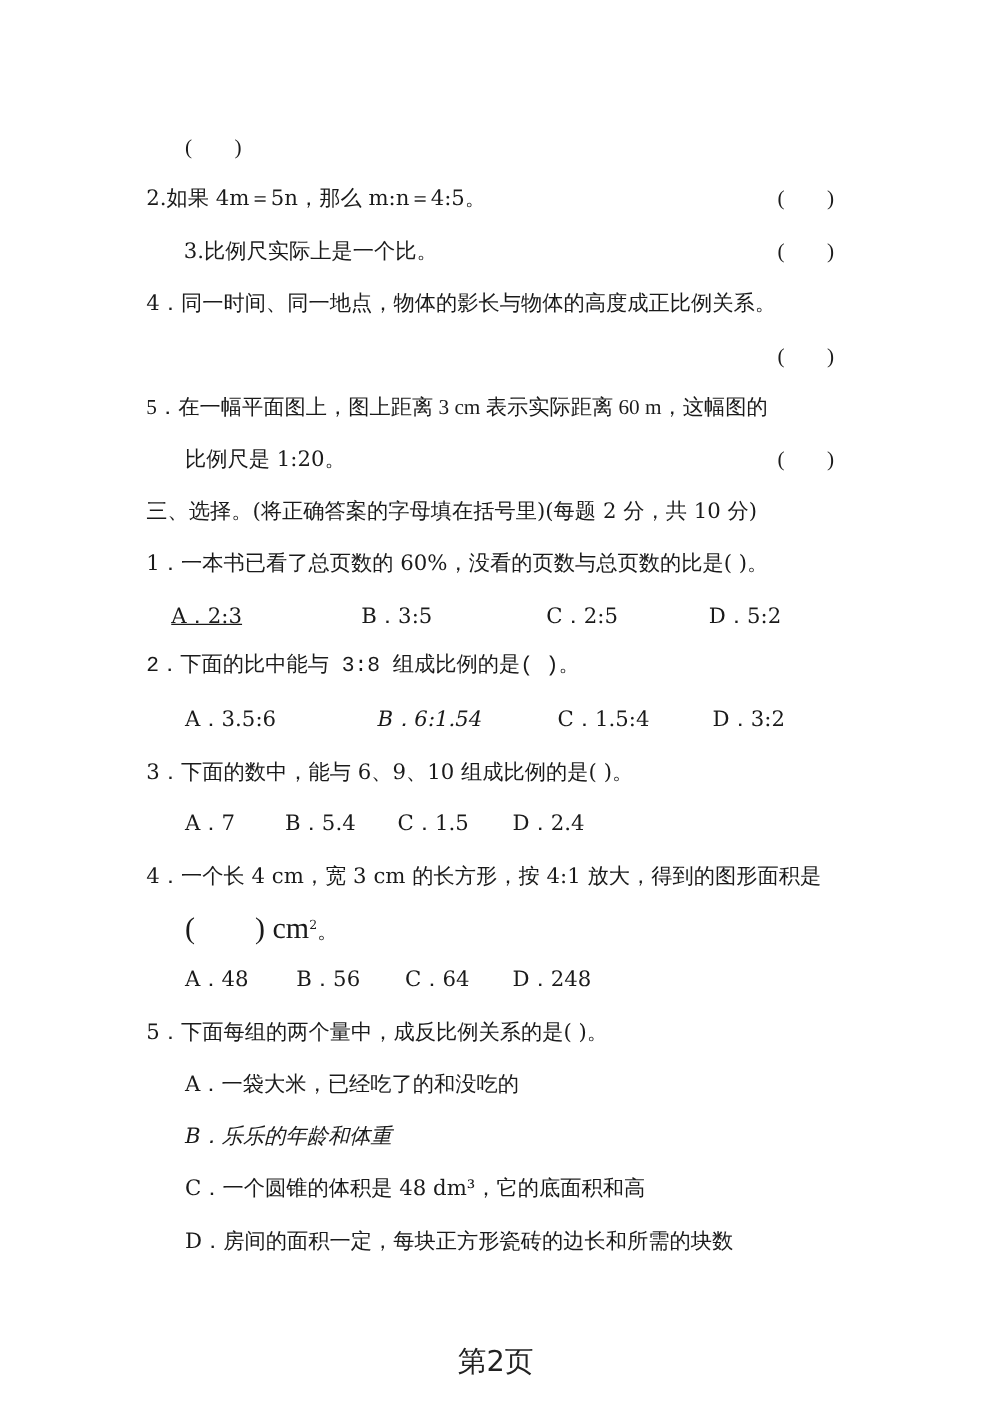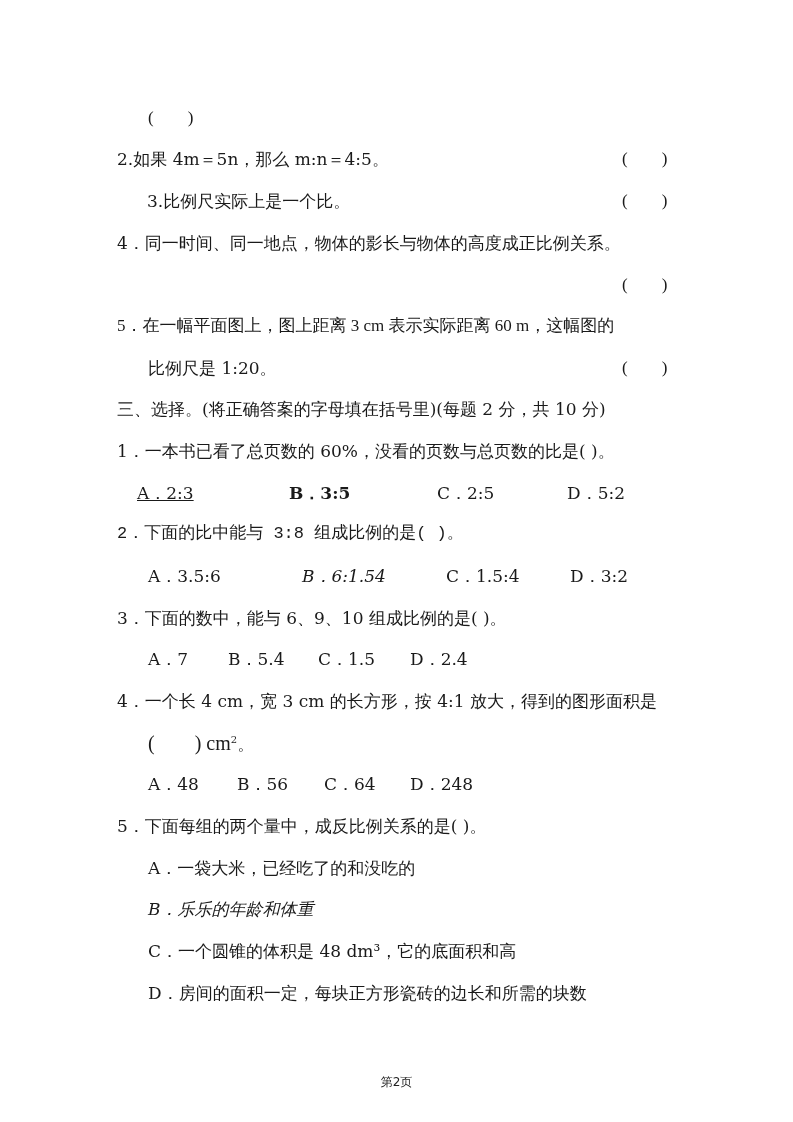--- a/index.html
+++ b/index.html
@@ -33,31 +33,31 @@
     }
     .paren-right { left: 622px; }
     .opt {
       position: absolute;
       white-space: nowrap;
       line-height: 22px;
       height: 22px;
     }
     .latin {
       font-family: "Liberation Serif", serif;
-      font-size: 20px;
+      font-size: 24px;
     }
     sup { font-size: 10px; vertical-align: super; line-height: 0; }
     .footer {
       position: absolute;
       left: 0;
       width: 793px;
       text-align: center;
       top: 1074px;
       font-family: "DejaVu Sans", "Liberation Sans", sans-serif;
-      font-size: 12px;
+      font-size: 23px;
       color: #222;
     }
   </style>
 </head>
 <body>
 
 <div class="paren" style="left:148px; top:107px;">(        )</div>
 
 <div class="line" style="top:148px;">
   <span>2.</span><span>如果 4m＝5n，那么 m:n＝4:5。</span>
@@ -79,21 +79,21 @@
 </div>
 <div class="line indent" style="top:357px;">比例尺是 1:20。</div>
 <div class="paren paren-right" style="top:357px;">(        )</div>
 
 <div class="line" style="top:398px;">三、选择。(将正确答案的字母填在括号里)(每题 2 分，共 10 分)</div>
 
 <div class="line" style="top:440px;">
   <span>1．</span><span>一本书已看了总页数的 60%，没看的页数与总页数的比是(        )。</span>
 </div>
 <div class="opt" style="left:137px; top:482px;text-decoration:underline;">A．2:3</div>
-<div class="opt" style="left:289px; top:482px;font-weight:bold;">B．3:5</div>
+<div class="opt" style="left:289px; top:482px;">B．3:5</div>
 <div class="opt" style="left:437px; top:482px;">C．2:5</div>
 <div class="opt" style="left:567px; top:482px;">D．5:2</div>
 
 <div class="line" style="top:523px;font-family:Liberation Mono, monospace;">
   <span>2．</span><span>下面的比中能与 3:8 组成比例的是(        )。</span>
 </div>
 <div class="opt" style="left:148px; top:565px;">A．3.5:6</div>
 <div class="opt" style="left:302px; top:565px;font-style:italic;">B．6:1.54</div>
 <div class="opt" style="left:446px; top:565px;">C．1.5:4</div>
 <div class="opt" style="left:570px; top:565px;">D．3:2</div>

